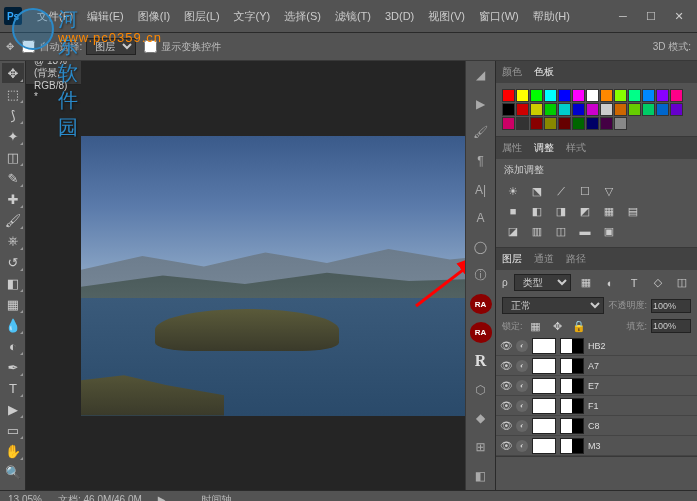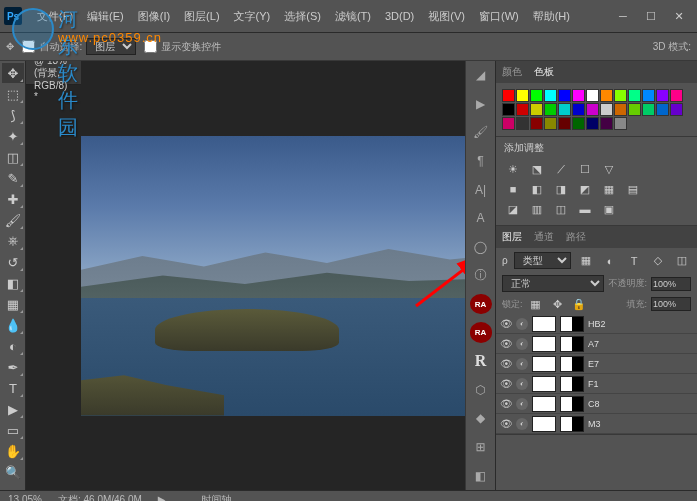--- a/index.html
+++ b/index.html
@@ -233,20 +233,25 @@
             <div class="swatch" style="background: rgb(102, 0, 0);"></div>
             <div class="swatch" style="background: rgb(0, 102, 0);"></div>
             <div class="swatch" style="background: rgb(0, 0, 102);"></div>
             <div class="swatch" style="background: rgb(68, 0, 68);"></div>
             <div class="swatch" style="background: rgb(136, 136, 136);"></div>
           </div>
       </div>
     </div>
 
     <div class="panel">
+      <div class="panel-tabs">
+        <span class="panel-tab">属性</span>
+        <span class="panel-tab active">调整</span>
+        <span class="panel-tab">样式</span>
+      </div>
       <div class="adjustments">
         <div class="adj-label">添加调整</div>
         <div class="adj-row">
           <div class="adj-icon">☀</div>
           <div class="adj-icon">⬔</div>
           <div class="adj-icon">⟋</div>
           <div class="adj-icon">☐</div>
           <div class="adj-icon">▽</div>
         </div>
         <div class="adj-row">

